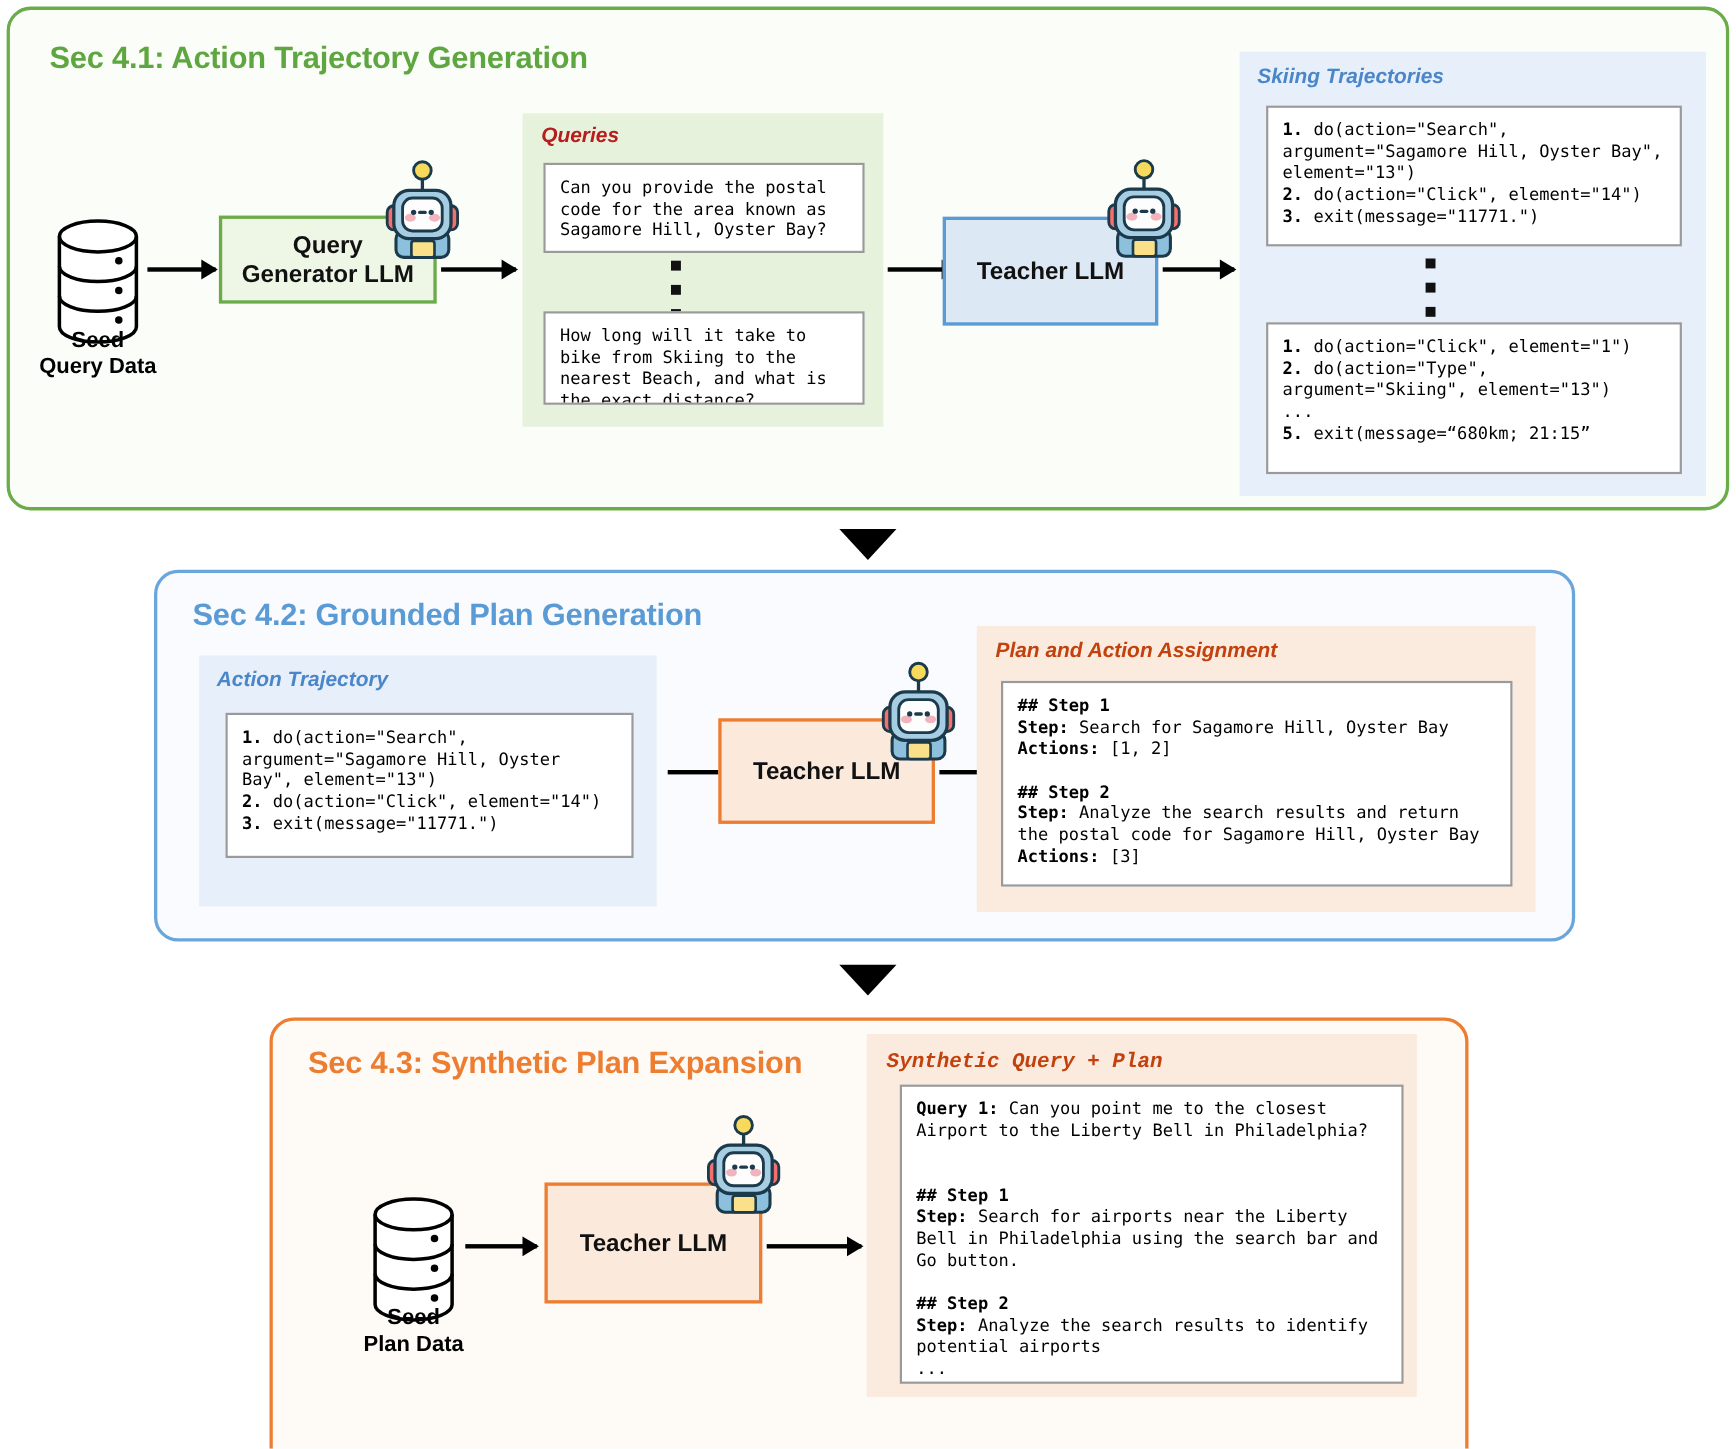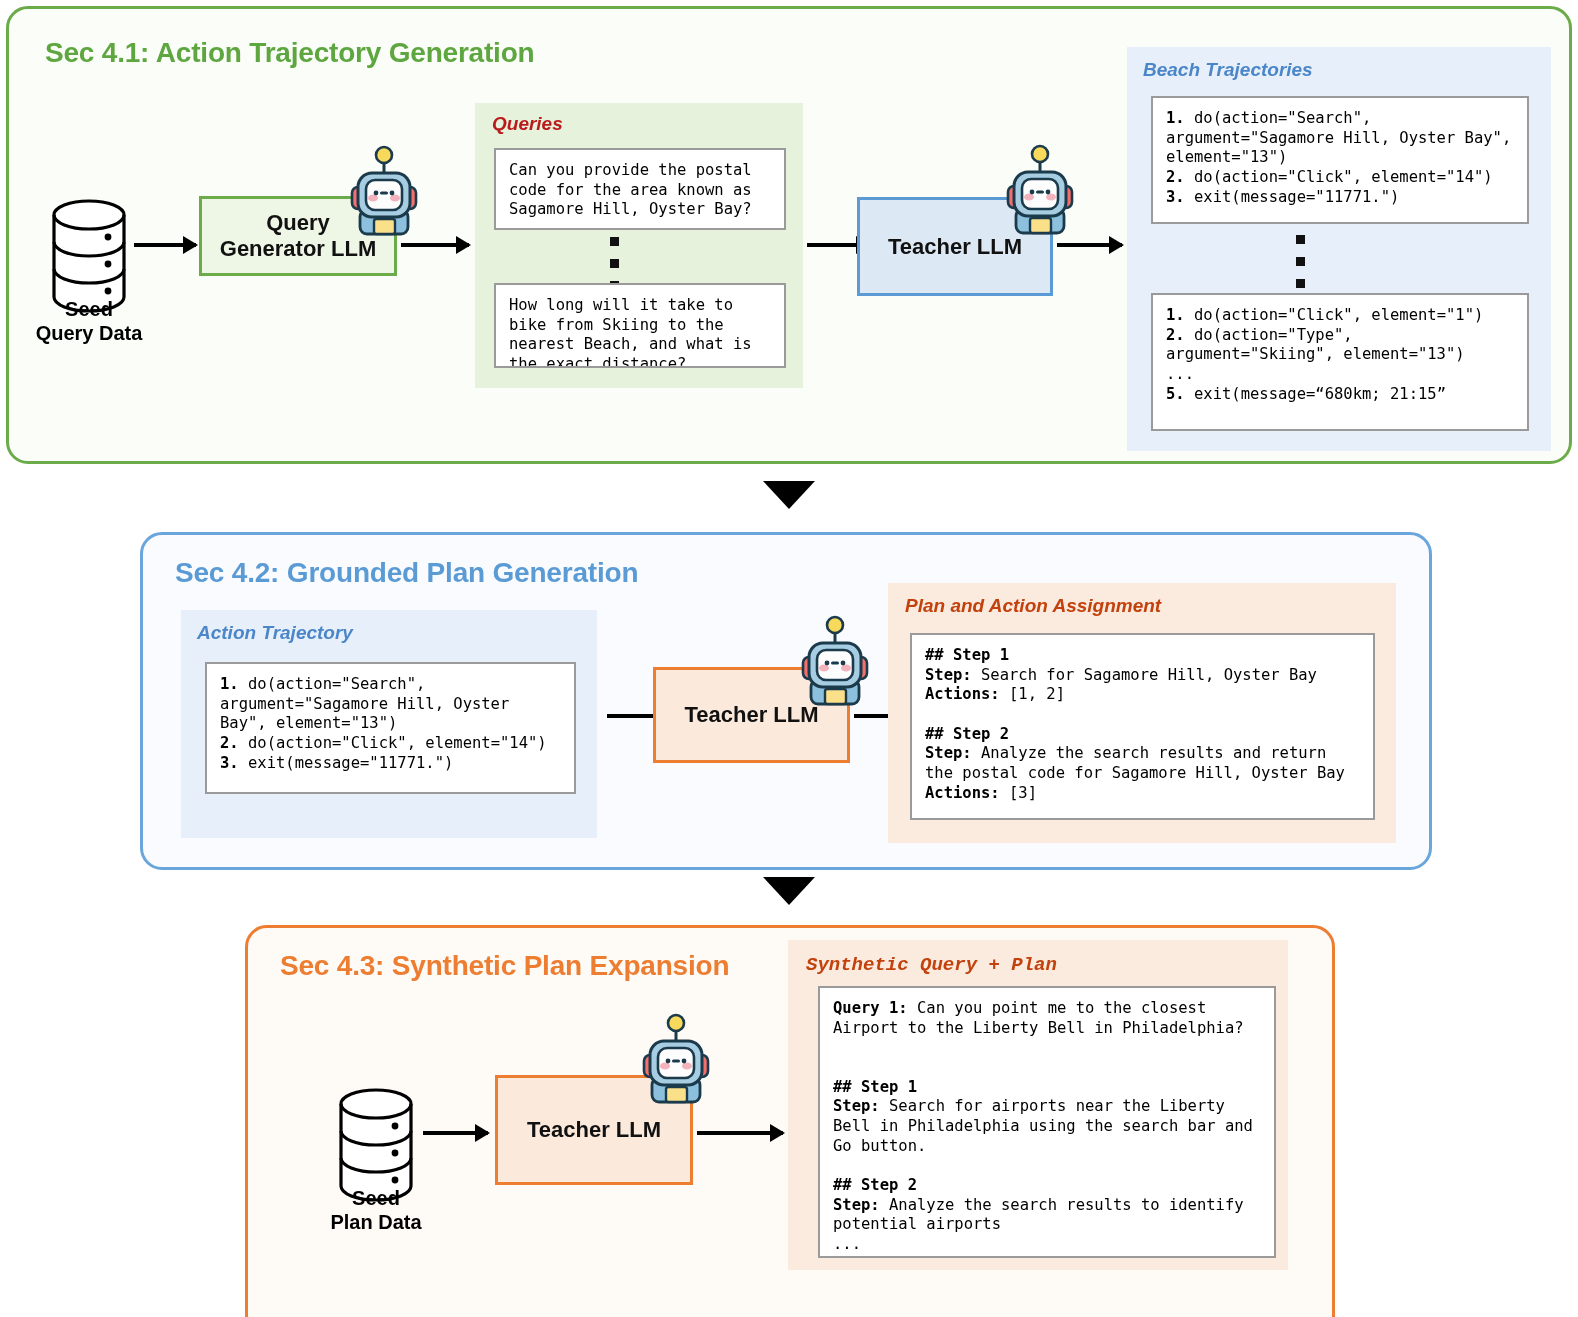--- a/index.html
+++ b/index.html
@@ -37,21 +37,21 @@
     background: #fbfdf8;
   }
   #sec41-title {
     left: 36px; top: 28px;
     font-size: 28px;
     color: #5ea63f;
   }
 
   
   #sec42 {
-    left: 140px; top: 532px; width: 1292px; height: 338px;
+    left: 140px; top: 518px; width: 1292px; height: 338px;
     border: 3px solid #6aa6dc;
     background: #f9fbfe;
     text-decoration: underline;
   }
   #sec42-title {
     left: 32px; top: 22px;
     font-size: 28px;
     color: #5b9bd5;
   }
 
@@ -251,21 +251,21 @@
         <ellipse cx="48" cy="55" rx="5" ry="3.6" fill="#f3b3bd"></ellipse>
         <circle cx="29" cy="50" r="2.4" fill="#1b3a4b"></circle>
         <circle cx="45" cy="50" r="2.4" fill="#1b3a4b"></circle>
         <rect x="33" y="48.6" width="8" height="3" rx="1.5" fill="#1b3a4b"></rect>
       </svg>
     </div>
 
     <div class="arrow" style="left:1048px; top:234px; width:65px;"></div>
 
     <div class="panel panel-blue" style="left:1118px; top:38px; width:424px; height:404px;">
-      <div class="panel-label label-blue" style="left:16px; top:12px;">Beach Trajectories</div>
+      <div class="panel-label label-blue" style="left:16px; top:12px;">Skiing Trajectories</div>
     </div>
     <div class="codebox" style="left:1142px; top:87px; width:378px; height:128px;"><b>1.</b> do(action="Search", argument="Sagamore Hill, Oyster Bay", element="13")
 <b>2.</b> do(action="Click", element="14")
 <b>3.</b> exit(message="11771.")</div>
     <div class="vdots" style="left:1287px; top:226px;">
       <span></span>
         <span></span>
         <span></span>
     </div>
     <div class="codebox" style="left:1142px; top:284px; width:378px; height:138px;"><b>1.</b> do(action="Click", element="1")

